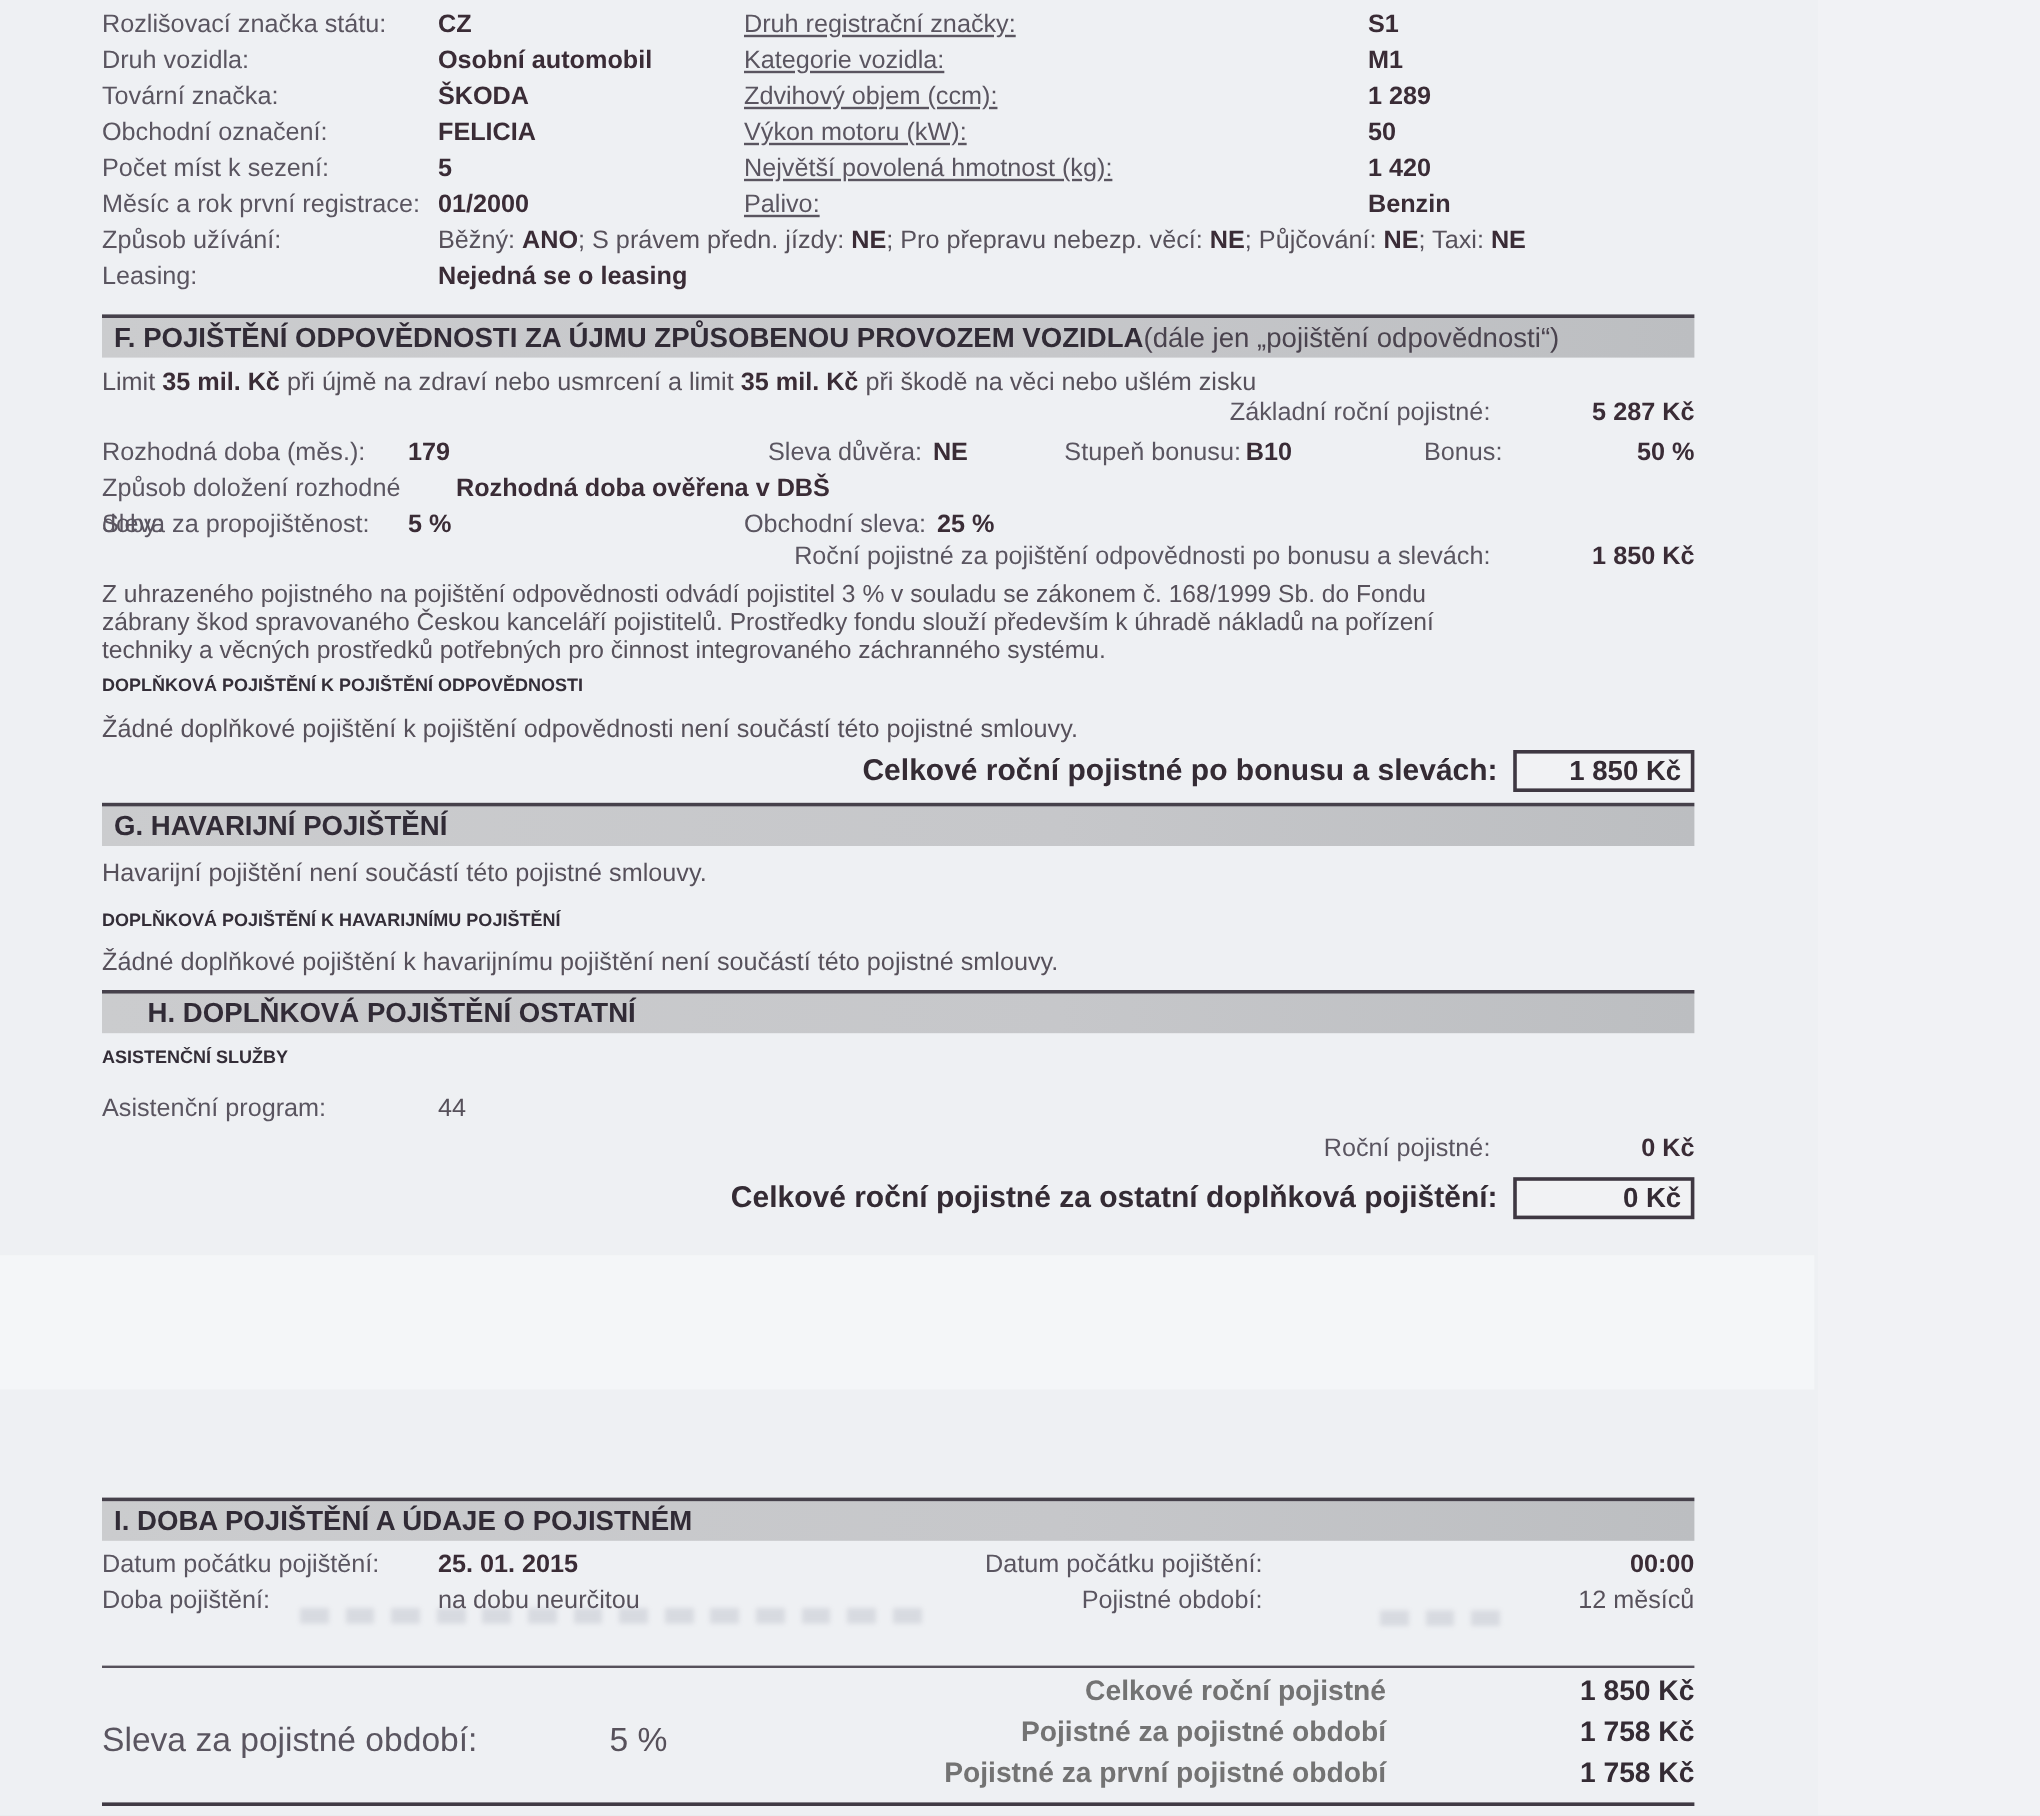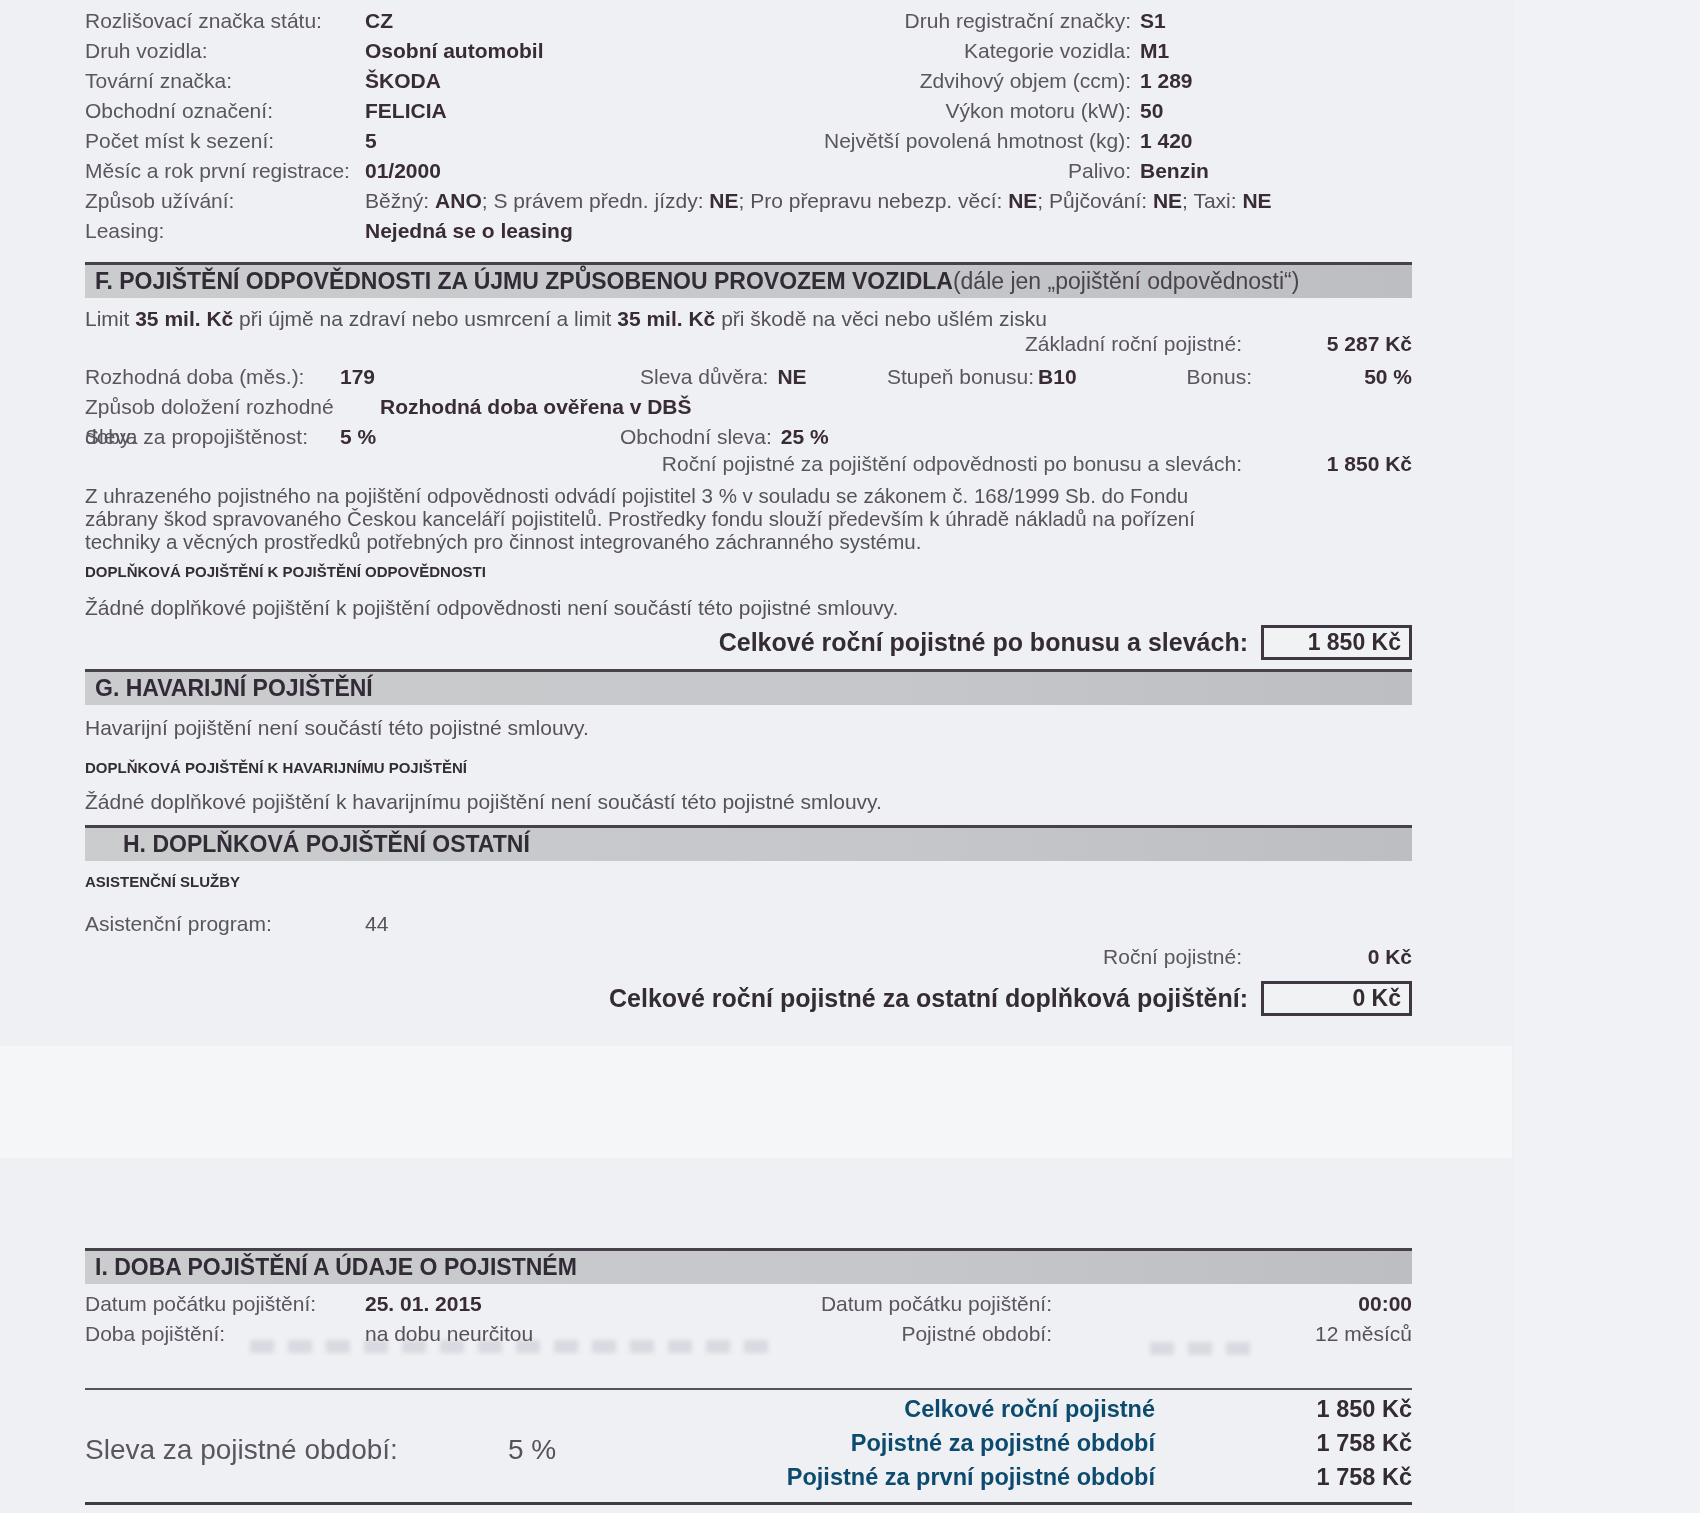--- a/index.html
+++ b/index.html
@@ -13,21 +13,21 @@
   }
   .edge-strip{position:absolute;top:0;right:0;width:185px;height:100%;background:#f3f4f6;opacity:.6;}
   .white-band{position:absolute;left:0;top:1046px;width:1512px;height:112px;background:#f7f8fa;opacity:.7;}
   .content{position:relative;margin-left:85px;width:1327px;padding-top:6px;}
   .row{display:flex;align-items:baseline;height:30px;font-size:21px;line-height:30px;}
   .lbl{color:#5a5560;}
   .w280{width:280px;flex:none;}
   .w255{width:255px;flex:none;}
   b,.b{font-weight:bold;color:#3a2c36;}
   .vrow .lval{width:255px;flex:none;}
-  .vrow .rlbl{flex:1;text-align:right;}
+  .vrow .rlbl{flex:1;text-decoration:underline;}
   .vrow .rval{width:272px;flex:none;padding-left:9px;}
   .secbar{
     margin-top:0;border-top:3px solid #46414b;
     background:linear-gradient(90deg,#cbccce 0%,#c6c7ca 60%,#bcbec1 100%);
     height:33px;display:flex;align-items:center;padding-left:10px;
     font-size:23px;font-weight:bold;color:#312b36;
   }
   .secbar .suffix{font-weight:normal;color:#4a434e;}
   .right-row{display:flex;justify-content:flex-end;align-items:baseline;height:30px;font-size:21px;}
   .right-row .val{width:170px;text-align:right;font-weight:bold;color:#3a2c36;}
@@ -43,21 +43,21 @@
     padding-right:8px;font-size:23px;font-weight:bold;color:#342b34;
   }
   .irow{display:flex;align-items:baseline;height:30px;font-size:21px;}
   .irow .v1{width:330px;flex:none;}
   .irow .l2{flex:1;text-align:right;}
   .irow .v2{width:360px;flex:none;text-align:right;}
   .hr1{border-top:2px solid #56515b;margin-top:36px;}
   .hr2{border-top:3px solid #403a44;}
   .itotals{position:relative;margin-top:6px;}
   .itotals .trow{display:flex;justify-content:flex-end;align-items:baseline;height:34px;font-size:23.5px;}
-  .itotals .tl{font-weight:bold;color:#0c4a6e;text-align:center;}
+  .itotals .tl{font-weight:bold;color:#737373;text-align:center;}
   .itotals .tv{width:257px;flex:none;text-align:right;font-weight:bold;color:#342b34;}
   .sleva-left{position:absolute;left:0;top:38px;display:flex;font-size:28px;}
   .sleva-left .sv{margin-left:110px;}
   .ghost{position:absolute;filter:blur(2px);opacity:.22;height:13px;
     background:repeating-linear-gradient(90deg,#8a8fa0 0 24px,transparent 24px 38px);}
   .g1{left:250px;top:1340px;width:520px;}
   .g2{left:1150px;top:1342px;width:110px;}
 </style>
 </head>
 <body>

